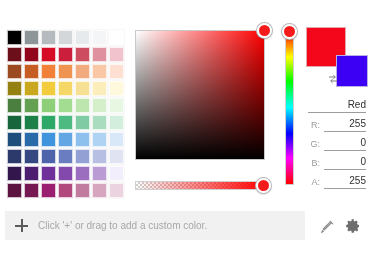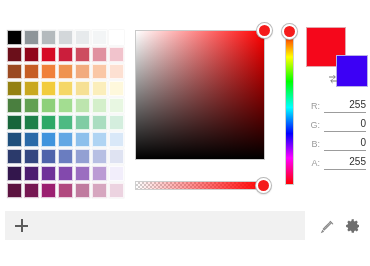--- a/index.html
+++ b/index.html
@@ -316,40 +316,44 @@
           <path d="M2 4 H8"></path>
           <path d="M6.5 2.2 L8.3 4 L6.5 5.8"></path>
           <path d="M10 8 H4"></path>
           <path d="M5.5 6.2 L3.7 8 L5.5 9.8"></path>
         </g>
       </svg>
     </span>
   </div>
 
   <div id="fields">
+    <div class="field-row" id="name-row">
+      <span class="field-value">Red</span>
+    </div>
     <div class="field-row">
       <span class="field-label">R:</span>
       <span class="field-value">255</span>
     </div>
     <div class="field-row">
       <span class="field-label">G:</span>
       <span class="field-value">0</span>
     </div>
     <div class="field-row">
       <span class="field-label">B:</span>
       <span class="field-value">0</span>
     </div>
     <div class="field-row">
       <span class="field-label">A:</span>
       <span class="field-value">255</span>
     </div>
   </div>
 
   <div id="custom-bar">
     <span id="plus-icon"></span>
+    <span id="custom-hint">Click '+' or drag to add a custom color.</span>
   </div>
 
   <div id="tool-icons">
     <span class="tool-icon">
       <svg width="15" height="15" viewBox="0 0 15 15">
         <g stroke="#8a8a8a" stroke-width="1.1" fill="none" stroke-linecap="round">
           <path d="M10.2 2.3 L12.7 4.8"></path>
           <path d="M11.6 3.6 L6.2 9 L4.1 10.9 L3.3 10.1 L5.2 8 L10.6 2.6"></path>
           <path d="M2.6 11.6 L1.9 13.1 L3.4 12.4"></path>
         </g>

